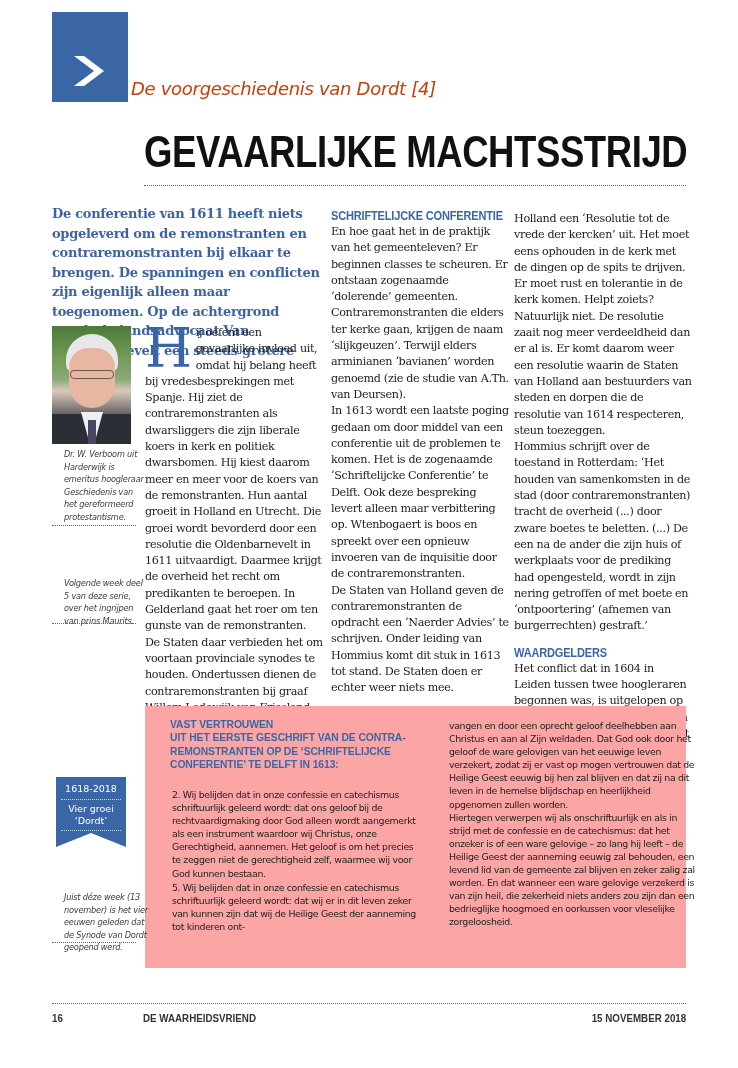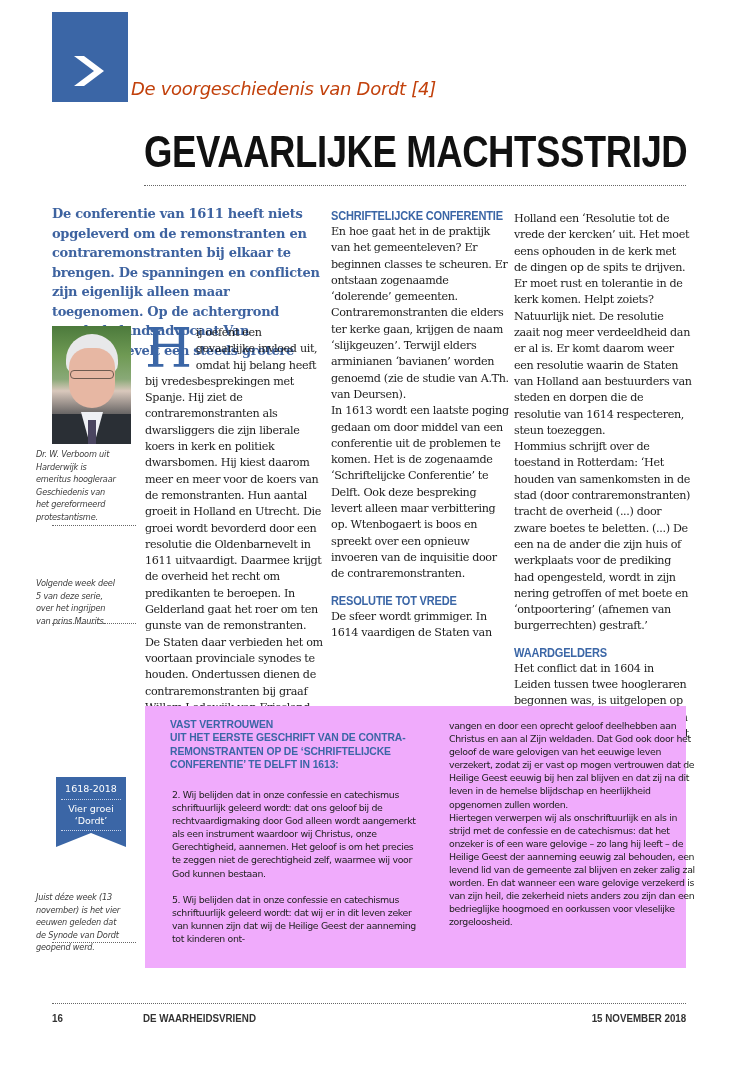--- a/index.html
+++ b/index.html
@@ -20,43 +20,43 @@
   .lead { left: 52px; top: 204px; width: 268px; font-size: 13px; line-height: 19.5px; color: #3e63a0; font-weight: bold; letter-spacing: -0.3px; }
 
   .photo { left: 52px; top: 326px; width: 79px; height: 118px; background: linear-gradient(180deg, #4c7a3c 0%, #6f9a54 25%, #89a977 45%, #d9c8bc 55%, #2b3036 85%, #1c2025 100%); overflow: hidden; }
   .photo .hair { position: absolute; left: 14px; top: 8px; width: 52px; height: 40px; background: #e8e8ea; border-radius: 26px 26px 10px 10px; }
   .photo .face { position: absolute; left: 17px; top: 22px; width: 46px; height: 60px; background: #e7b7a3; border-radius: 20px 20px 24px 24px; }
   .photo .glasses { position: absolute; left: 18px; top: 44px; width: 44px; height: 9px; border: 1px solid #6d5a4f; border-radius: 4px; }
   .photo .suit { position: absolute; left: 0; top: 88px; width: 79px; height: 30px; background: #2a2f35; }
   .photo .shirt { position: absolute; left: 29px; top: 86px; width: 22px; height: 32px; background: #eef0f4; clip-path: polygon(0 0, 100% 0, 60% 100%, 40% 100%); }
   .photo .tie { position: absolute; left: 36px; top: 94px; width: 8px; height: 24px; background: #4a4560; }
 
-  .side-note { left: 36px; width: 84px; font-family: "DejaVu Sans", sans-serif; font-style: italic; font-size: 8.2px; line-height: 12.5px; color: #3c3c3c; letter-spacing: -0.2px; }
+  .side-note { left: 64px; width: 84px; font-family: "DejaVu Sans", sans-serif; font-style: italic; font-size: 8.2px; line-height: 12.5px; color: #3c3c3c; letter-spacing: -0.2px; }
   .caption { top: 448px; }
   .next-week { top: 533px; margin-top: 44px; }
   .dotted-sm { left: 52px; width: 84px; border-top: 1px dotted #666; }
 
   .col { font-size: 11.2px; line-height: 16.3px; letter-spacing: -0.35px; color: #1d1d1d; }
   .col p { text-align: left; }
   .col1 { left: 145px; top: 325px; width: 178px; }
   .col2 { left: 331px; top: 208px; width: 178px; }
   .col3 { left: 514px; top: 204px; width: 178px; margin-top: 7px; }
 
   .dropcap { float: left; font-size: 54px; line-height: 44px; color: #3b66a6; margin: 2px 4px 0 0; font-family: "DejaVu Serif", serif; }
 
   .subhead { font-family: "Liberation Sans", sans-serif; font-weight: bold; color: #3b66a6; font-size: 12px; letter-spacing: -0.2px; line-height: 16px; transform: scaleX(0.92); transform-origin: left; white-space: nowrap; }
   .gap { height: 10px; }
 
-  .box { left: 145px; top: 706px; width: 541px; height: 262px; background: #f0abfc; }
+  .box { left: 145px; top: 706px; width: 541px; height: 262px; background: #fca5a5; }
   .box-head { position: absolute; left: 25px; top: 12px; width: 245px; font-family: "Liberation Sans", sans-serif; font-weight: bold; font-size: 11.5px; line-height: 13.3px; color: #3b66a6; letter-spacing: -0.1px; }
   .box-head div { transform: scaleX(0.9); transform-origin: left; white-space: nowrap; }
   .box-col { position: absolute; font-family: "DejaVu Sans", sans-serif; font-size: 9.4px; line-height: 13.1px; color: #222; letter-spacing: -0.35px; }
   .box-col1 { left: 27px; top: 82px; width: 250px; }
   .box-col2 { left: 304px; top: 13px; width: 248px; }
-  .box-col p + p { margin-top: 13px; }
+  .box-col p + p { margin-top: 1px; }
 
   .ribbon { left: 56px; top: 777px; width: 70px; height: 70px; background: #3b66a6; clip-path: polygon(0 0, 100% 0, 100% 100%, 50% 80%, 0 100%); }
   .ribbon-year { position: absolute; left: 0; top: 6px; width: 70px; text-align: center; font-family: "DejaVu Sans", sans-serif; font-size: 9.5px; color: #fff; }
   .ribbon-line1 { position: absolute; left: 5px; top: 22px; width: 60px; border-top: 1px dotted #c9d4ea; }
   .ribbon-text { position: absolute; left: 0; top: 26px; width: 70px; text-align: center; font-family: "DejaVu Sans", sans-serif; font-size: 9.5px; line-height: 12px; color: #fff; }
   .ribbon-line2 { position: absolute; left: 5px; top: 53px; width: 60px; border-top: 1px dotted #c9d4ea; }
 
   .quote-note { top: 862px; margin-top: 29px; }
 
   .dotted-foot { left: 52px; top: 1003px; width: 634px; border-top: 1px dotted #666; }
@@ -94,20 +94,21 @@
 <div class="abs dotted-sm" style="top:623px"></div>
 
 <div class="abs col col1">
   <p><span class="dropcap">H</span><span>ij oefent een gevaarlijke invloed uit, omdat hij belang heeft bij vredesbesprekingen met Spanje. Hij ziet de contraremonstranten als dwarsliggers die zijn liberale koers in kerk en politiek dwarsbomen. Hij kiest daarom meer en meer voor de koers van de remonstranten. Hun aantal groeit in Holland en Utrecht. Die groei wordt bevorderd door een resolutie die Oldenbarnevelt in 1611 uitvaardigt. Daarmee krijgt de overheid het recht om predikanten te beroepen. In Gelderland gaat het roer om ten gunste van de remonstranten. De Staten daar verbieden het om voortaan provinciale synodes te houden. Ondertussen dienen de contraremonstranten bij graaf Willem Lodewijk van Friesland en prins Maurits een verzoek in om een Nationale Synode te houden. Oldenbarnevelt houdt het tegen.</span></p>
 </div>
 
 <div class="abs col col2">
   <div class="subhead">SCHRIFTELIJCKE CONFERENTIE</div>
   <p>En hoe gaat het in de praktijk van het gemeenteleven? Er beginnen classes te scheuren. Er ontstaan zogenaamde ‘dolerende’ gemeenten. Contraremonstranten die elders ter kerke gaan, krijgen de naam ‘slijkgeuzen’. Terwijl elders arminianen ‘bavianen’ worden genoemd (zie de studie van A.Th. van Deursen).</p>
   <p>In 1613 wordt een laatste poging gedaan om door middel van een conferentie uit de problemen te komen. Het is de zogenaamde ‘Schriftelijcke Conferentie’ te Delft. Ook deze bespreking levert alleen maar verbittering op. Wtenbogaert is boos en spreekt over een opnieuw invoeren van de inquisitie door de contraremonstranten.</p>
+  <p>De Staten van Holland geven de contraremonstranten de opdracht een ‘Naerder Advies’ te schrijven. Onder leiding van Hommius komt dit stuk in 1613 tot stand. De Staten doen er echter weer niets mee.</p>
   <div class="gap"></div>
   <div class="subhead">RESOLUTIE TOT VREDE</div>
   <p>De sfeer wordt grimmiger. In 1614 vaardigen de Staten van</p>
 </div>
 
 <div class="abs col col3">
   <p>Holland een ‘Resolutie tot de vrede der kercken’ uit. Het moet eens ophouden in de kerk met de dingen op de spits te drijven. Er moet rust en tolerantie in de kerk komen. Helpt zoiets? Natuurlijk niet. De resolutie zaait nog meer verdeeldheid dan er al is. Er komt daarom weer een resolutie waarin de Staten van Holland aan bestuurders van steden en dorpen die de resolutie van 1614 respecteren, steun toezeggen.</p>
   <p>Hommius schrijft over de toestand in Rotterdam: ‘Het houden van samenkomsten in de stad (door contraremonstranten) tracht de overheid (...) door zware boetes te beletten. (...) De een na de ander die zijn huis of werkplaats voor de prediking had opengesteld, wordt in zijn nering getroffen of met boete en ‘ontpoortering’ (afnemen van burgerrechten) gestraft.’</p>
   <div class="gap"></div>
   <div class="subhead">WAARDGELDERS</div>

